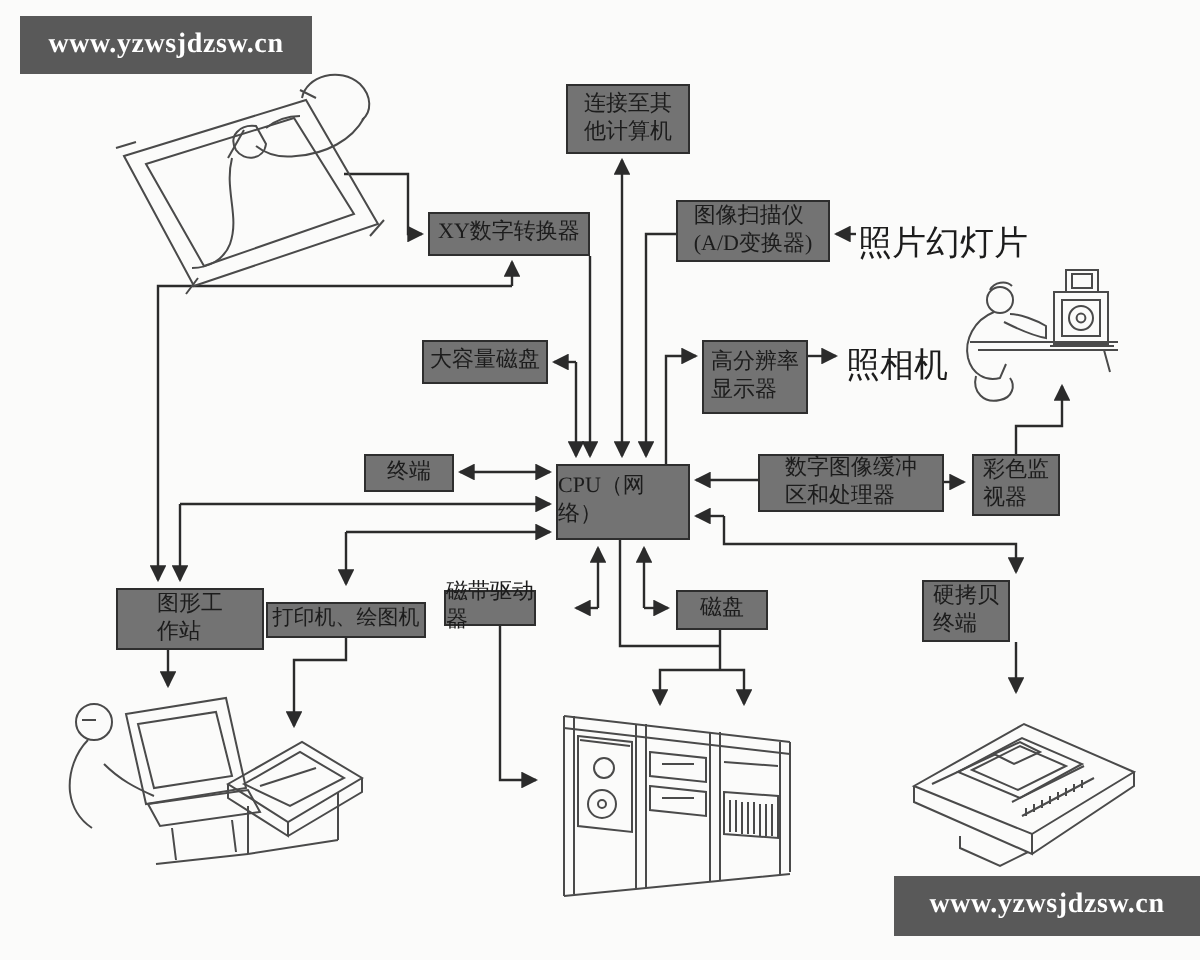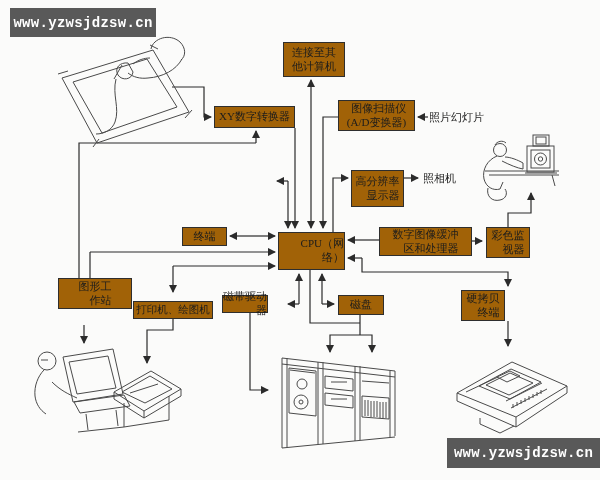--- a/index.html
+++ b/index.html
@@ -1,24 +1,24 @@
 <!DOCTYPE html>
 <html><head>
 <meta charset="utf-8">
 <style>
   html,body{margin:0;padding:0;background:#e8e8e8;}
   #canvas{position:relative;width:600px;height:480px;background:#fbfbfa;overflow:hidden;
           font-family:"Liberation Serif","DejaVu Serif",serif;}
   #wires{position:absolute;left:0;top:0;z-index:1;}
-  .box{position:absolute;z-index:2;box-sizing:border-box;border:1.4px solid #2e2e2e;background:#a16207;
-       display:flex;align-items:center;justify-content:center;text-align:right;
+  .box{position:absolute;z-index:2;box-sizing:border-box;border:1.4px solid #2e2e2e;background:#737373;
+       display:flex;align-items:center;justify-content:center;text-align:left;
        white-space:pre-line;font-size:11px;line-height:1.25;color:#1c1c1c;}
-  .floating-label{position:absolute;z-index:2;font-size:11px;color:#1c1c1c;white-space:nowrap;}
+  .floating-label{position:absolute;z-index:2;font-size:17px;color:#1c1c1c;white-space:nowrap;}
   .watermark{position:absolute;z-index:5;background:#595959;color:#fff;
-             font-family:Liberation Mono, monospace;font-weight:bold;
+             font-family:Liberation Serif, serif;font-weight:bold;
              display:flex;align-items:center;justify-content:center;font-size:14px;letter-spacing:0.3px;}
   #wm-tl{left:10px;top:8px;width:146px;height:29px;}
   #wm-br{left:447px;top:438px;width:153px;height:30px;}
   .fs10{font-size:10.5px;}
 </style>
 </head>
 <body>
 
 <div id="canvas">
 
@@ -146,29 +146,30 @@
         <path d="M480,418 V424 L500,433 L514,426"></path>
       </g>
     </g>
   </svg>
 
   <div class="box" style="left:283px;top:42px;width:62px;height:35px">连接至其
 他计算机</div>
   <div class="box" style="left:214px;top:106px;width:81px;height:22px">XY数字转换器</div>
   <div class="box" style="left:338px;top:100px;width:77px;height:31px">图像扫描仪
 (A/D变换器)</div>
+  <div class="box" style="left:211px;top:170px;width:63px;height:22px">大容量磁盘</div>
   <div class="box" style="left:351px;top:170px;width:53px;height:37px">高分辨率
 显示器</div>
   <div class="box" style="left:182px;top:227px;width:45px;height:19px">终端</div>
   <div class="box" style="left:379px;top:227px;width:93px;height:29px">数字图像缓冲
 区和处理器</div>
   <div class="box" style="left:278px;top:232px;width:67px;height:38px">CPU（网络）</div>
   <div class="box" style="left:486px;top:227px;width:44px;height:31px">彩色监
 视器</div>
-  <div class="box" style="left:58px;top:278px;width:74px;height:31px">图形工
+  <div class="box" style="left:58px;top:294px;width:74px;height:31px">图形工
 作站</div>
   <div class="box fs10" style="left:133px;top:301px;width:80px;height:18px">打印机、绘图机</div>
   <div class="box" style="left:222px;top:295px;width:46px;height:18px">磁带驱动器</div>
   <div class="box" style="left:338px;top:295px;width:46px;height:20px">磁盘</div>
   <div class="box" style="left:461px;top:290px;width:44px;height:31px">硬拷贝
 终端</div>
 
   <div class="floating-label" style="left:429px;top:110px">照片幻灯片</div>
   <div class="floating-label" style="left:423px;top:171px">照相机</div>
 

